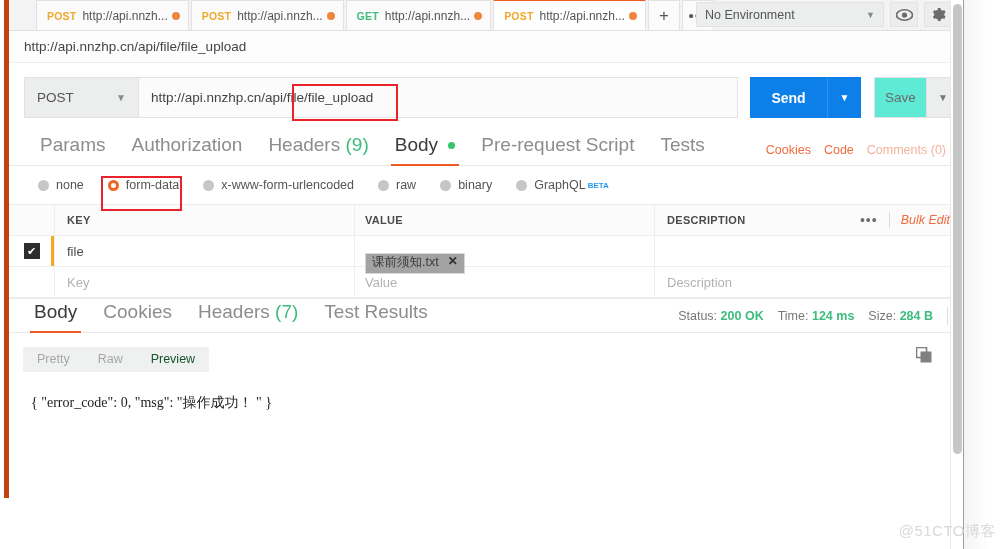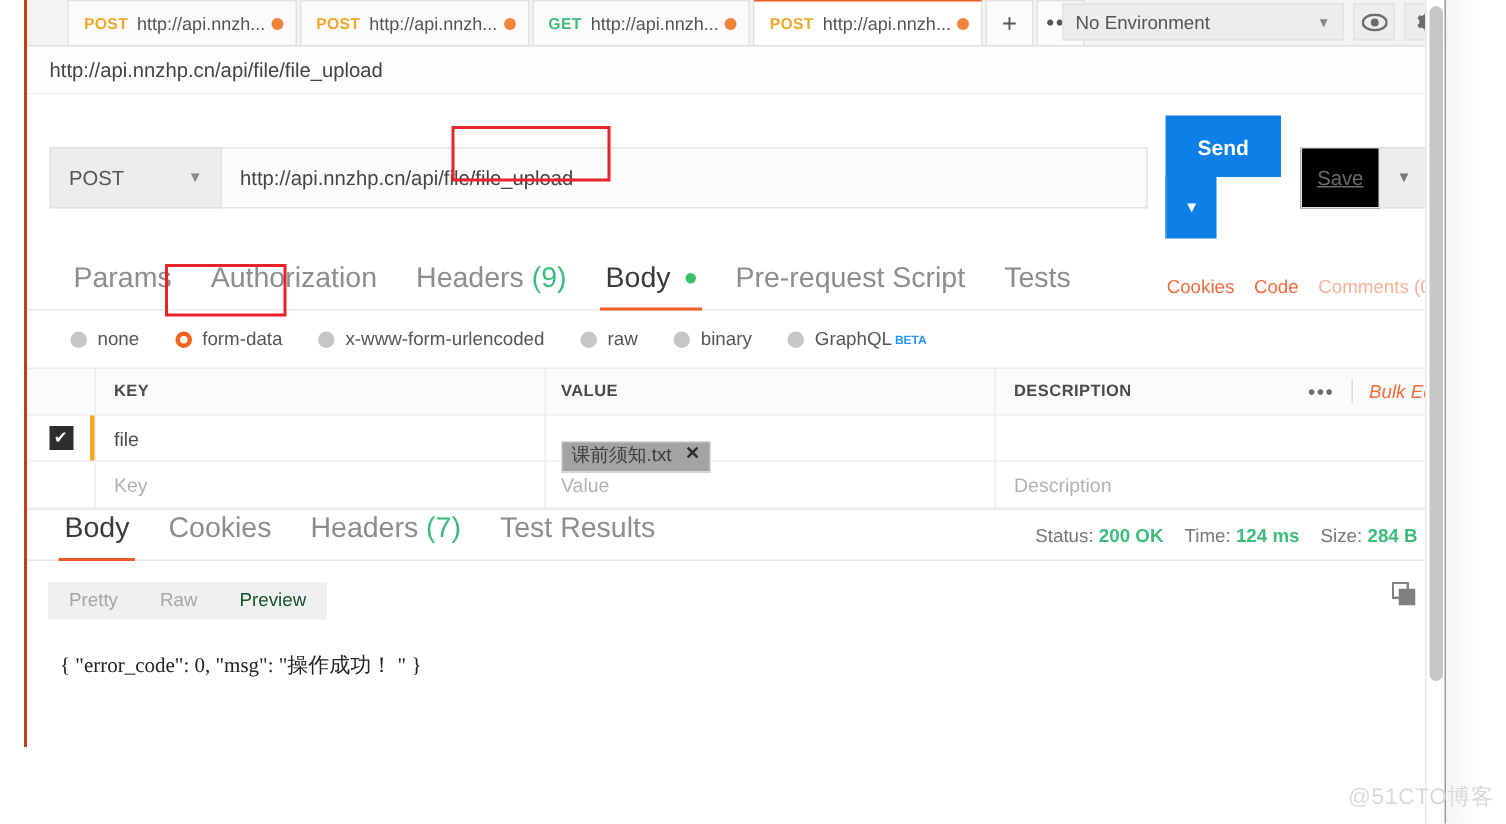--- a/index.html
+++ b/index.html
@@ -15,23 +15,23 @@
   }
 
   
   #app {
     position:absolute; left:0; top:0;
     width:1004px; height:549px;
     background:#ffffff;
   }
   
   .viewport {
-    position:absolute; left:16px; top:0; width:956px; height:498px;
+    position:absolute; left:4px; top:0; width:956px; height:498px;
     background:#ffffff; overflow:hidden;
-    border-left:2px solid #c2410c;
+    border-left:5px solid #c2410c;
   }
 
   
   .tabbar {
     position:relative;
     height:31px;
     background:#f3f3f3;
     border-bottom:1px solid #e0e0e0;
     display:flex;
     align-items:flex-end;
@@ -141,44 +141,43 @@
     border:1px solid #e2e2e2;
     border-left:none;
     display:flex; align-items:center;
     padding:0 12px;
     font-size:13.5px;
     color:#444;
     max-width:617px;
     cursor:text;
     position:relative;
   }
-  .send-wrap { display:flex; margin-left:12px;flex-direction:column; }
+  .send-wrap { display:flex; margin-left:12px; }
   .send-btn {
     width:77px; height:41px;
     background:#0d7fe8;
     color:#fff; font-weight:bold; font-size:14px;
     display:flex; align-items:center; justify-content:center;
     cursor:pointer;
   }
   .send-caret {
     width:34px; height:41px;
     background:#0d7fe8;
     border-left:1px solid #2f93ec;
     color:#fff; font-size:10px;
     display:flex; align-items:center; justify-content:center;
     cursor:pointer;
   }
   .save-wrap { display:flex; margin-left:13px; }
   .save-btn {
     width:53px; height:41px;
-    background:#000000; border:1px solid #e2e2e2;
+    background:#5eead4; border:1px solid #e2e2e2;
     color:#6a6a6a; font-size:13.5px;
     display:flex; align-items:center; justify-content:center;
     cursor:pointer;
-    text-decoration:underline;
   }
   .save-caret {
     width:33px; height:41px;
     background:#eceded; border:1px solid #e2e2e2; border-left:none;
     color:#777; font-size:10px;
     display:flex; align-items:center; justify-content:center;
     cursor:pointer;
   }
 
   

